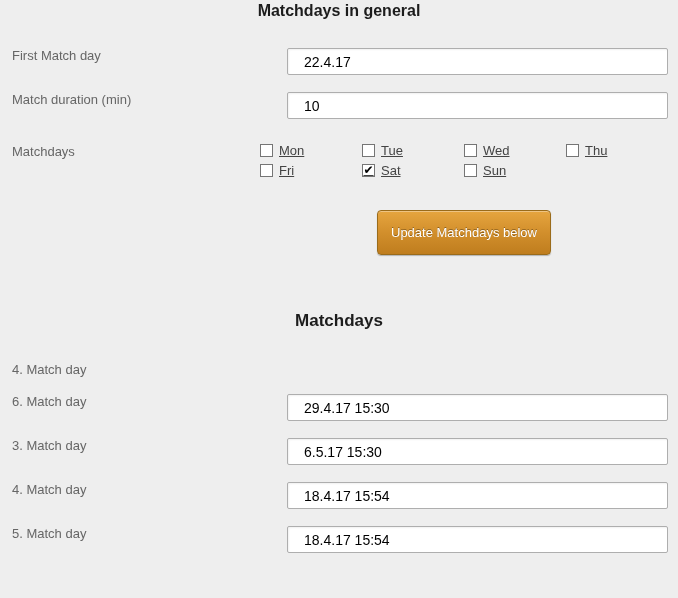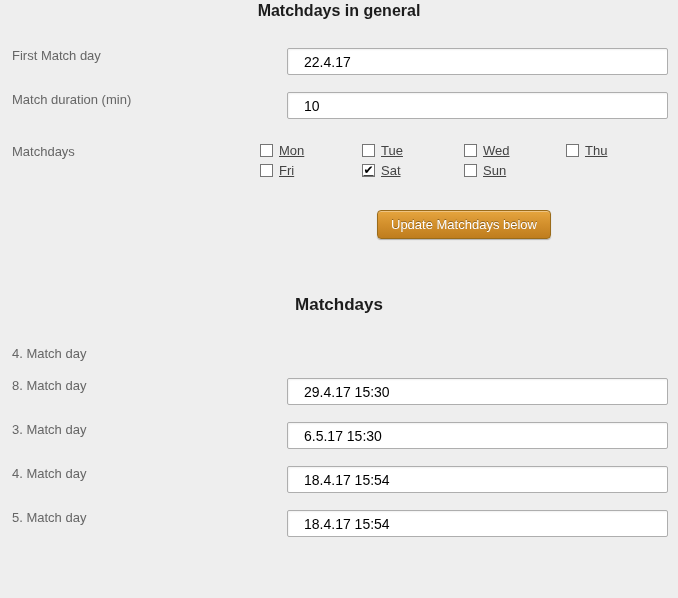--- a/index.html
+++ b/index.html
@@ -97,21 +97,21 @@
     margin:27px 10px 0 260px;
     text-align:center;
   }
   .update-btn {
     display:inline-block;
     background:linear-gradient(to bottom, #e6a53f 0%, #d28f2c 50%, #bf7d1e 100%);
     border:1px solid #9a6b1a;
     border-radius:4px;
     color:#ffffff;
     text-shadow:0 -1px 0 rgba(0,0,0,0.35);
-    padding:6px 13px;
+    padding:14px 13px;
     font-family:inherit;
     font-size:13px;
     box-shadow: inset 0 1px 0 rgba(255,255,255,0.35), 0 1px 1px rgba(0,0,0,0.25);
     cursor:pointer;
   }
 
   .matchday-rows .form-row.first { margin-top:31px; }
 </style>
 </head>
 <body>
@@ -169,21 +169,21 @@
     <button type="button" class="update-btn">Update Matchdays below</button>
   </div>
 
   <div class="section-title">Matchdays</div>
 
   <div class="matchday-rows">
     <div class="form-row first">
       <div class="form-label">4. Match day</div>
     </div>
     <div class="form-row">
-      <div class="form-label">8. Match day</div>
+      <div class="form-label">6. Match day</div>
       <input type="text" class="text-input" value="29.4.17 15:30" style="">
     </div>
     <div class="form-row">
       <div class="form-label">3. Match day</div>
       <input type="text" class="text-input" value="6.5.17 15:30" style="">
     </div>
     <div class="form-row">
       <div class="form-label">4. Match day</div>
       <input type="text" class="text-input" value="18.4.17 15:54" style="">
     </div>

